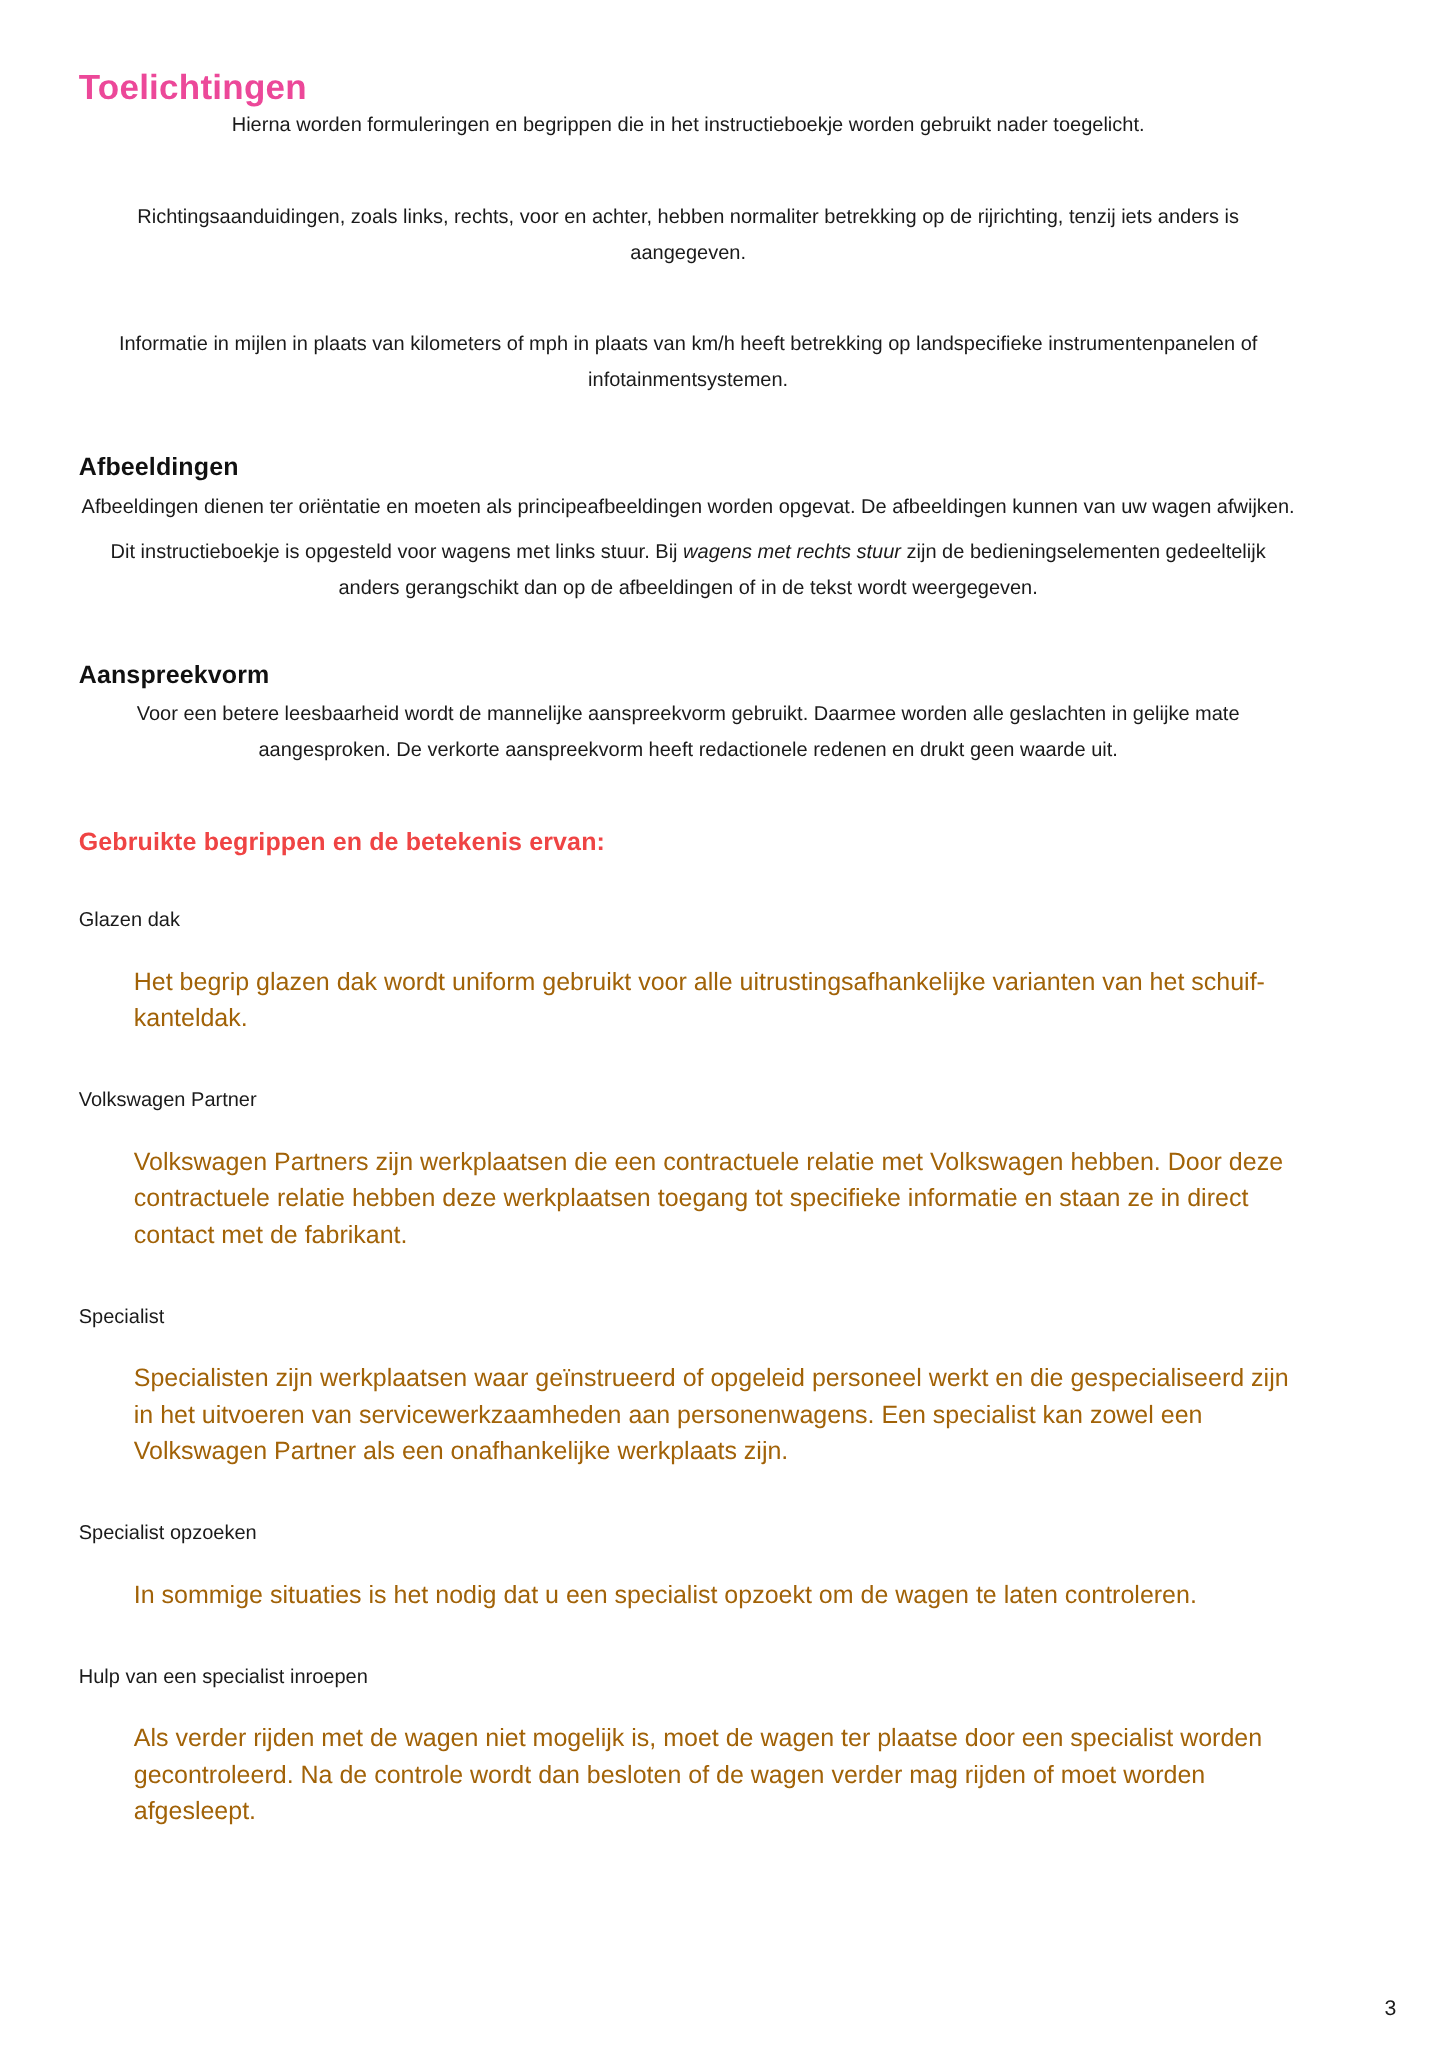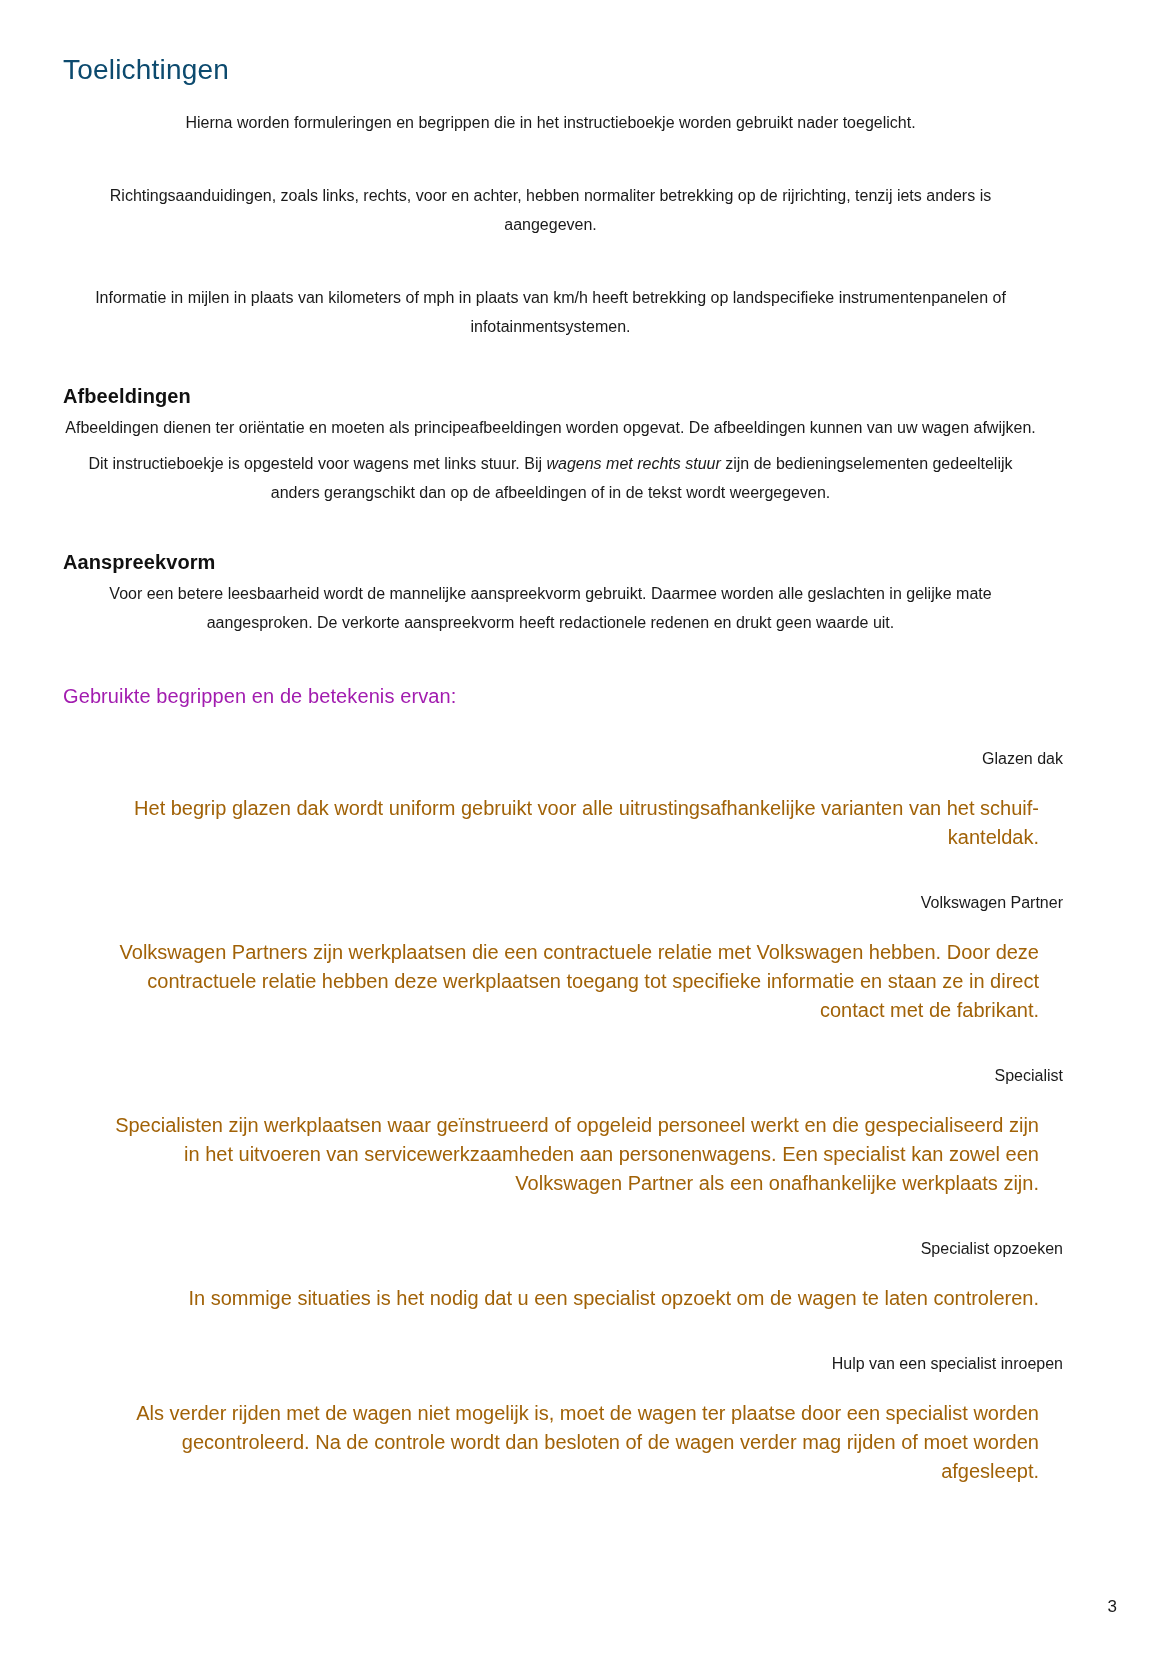--- a/index.html
+++ b/index.html
@@ -13,49 +13,48 @@
     overflow: hidden;
   }
   .content {
     position: absolute;
     top: 54px;
     left: 63px;
     width: 1000px;
   }
   h1.page-title {
     font-size: 28px;
-    font-weight: 400;
-    color: #0c4a6e;
+    font-weight: 700;
+    color: #ec4899;
     letter-spacing: 0.2px;
-    margin-bottom: 22px;
   }
   p.body-text {
     font-size: 16px;
     line-height: 29px;
     max-width: 975px;
     color: #1a1a1a;
     text-align: center;
   }
   .section { margin-top: 44px; }
   h2.section-heading {
     font-size: 20px;
     font-weight: 700;
     color: #111111;
     margin-bottom: 5px;
     letter-spacing: 0.1px;
   }
   .section p.body-text + p.body-text { margin-top: 7px; }
   .terms-block { margin-top: 48px; }
   h2.terms-heading {
     font-size: 20px;
-    font-weight: 400;
-    color: #a21caf;
+    font-weight: 700;
+    color: #ef4444;
     letter-spacing: 0.1px;
   }
-  .term-item { margin-top: 16px; text-align: right; }
+  .term-item { margin-top: 16px; }
   .term-label {
     margin-top: 40px;
     font-size: 16px;
     line-height: 22px;
     color: #1a1a1a;
   }
   .term-definition {
     margin-top: 24px;
     margin-left: 44px;
     max-width: 932px;

